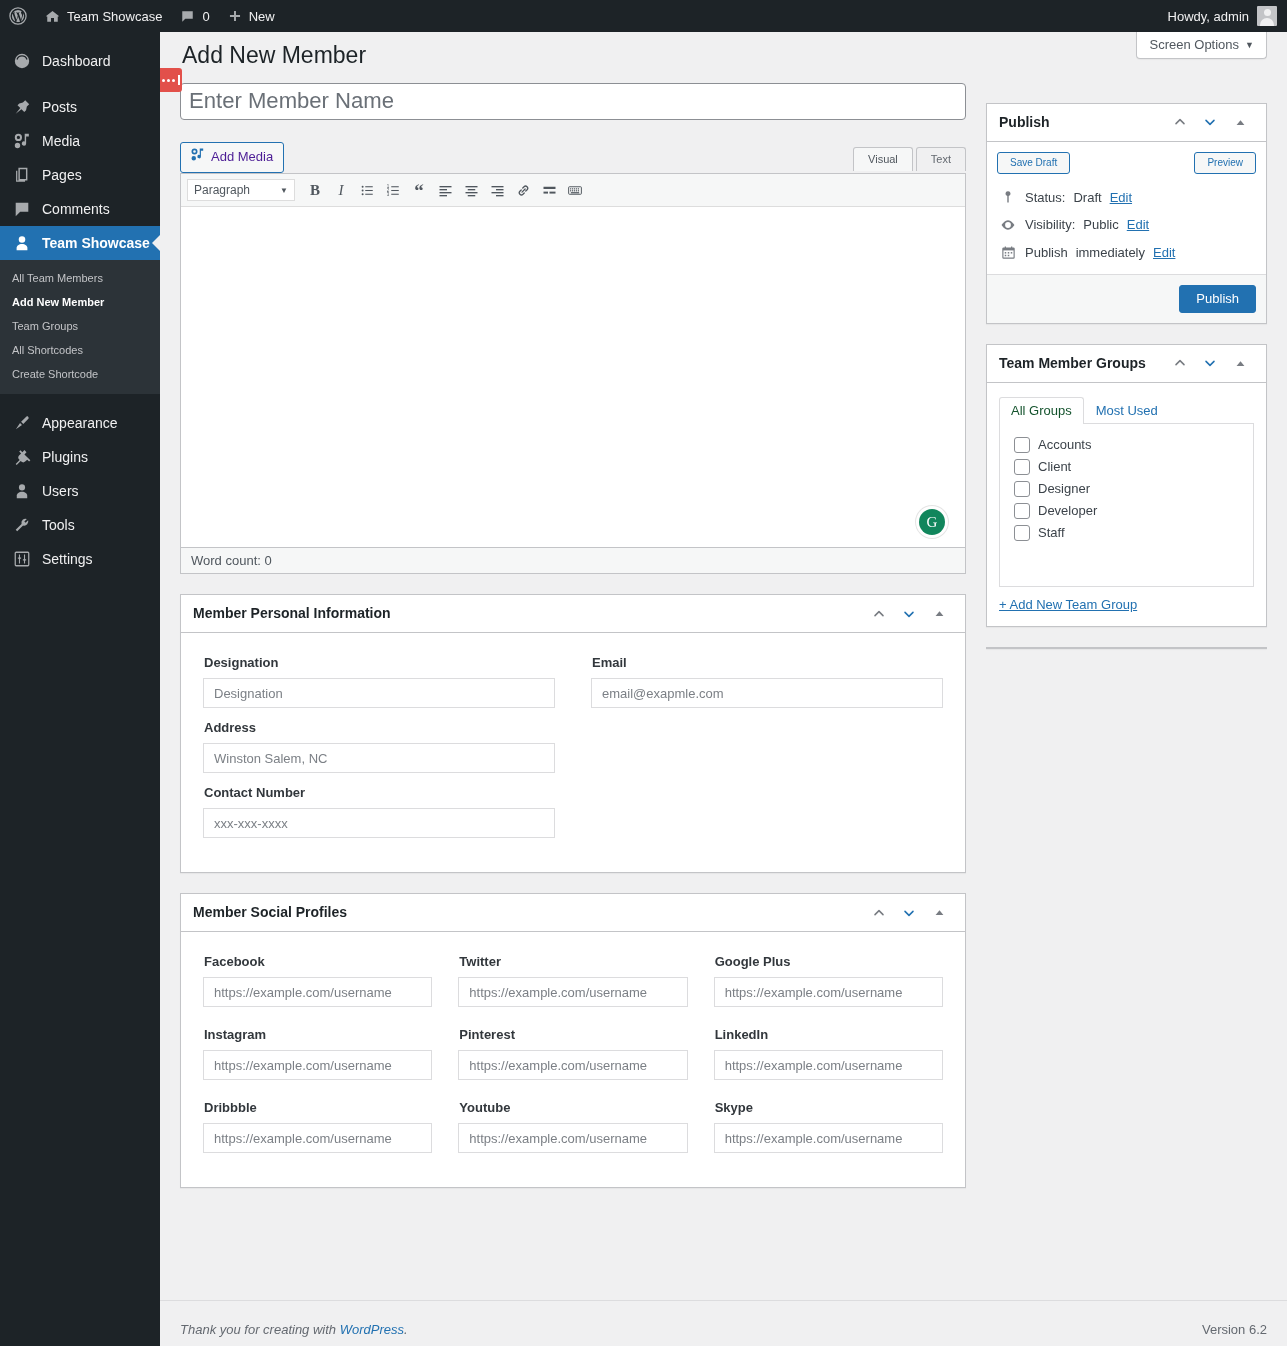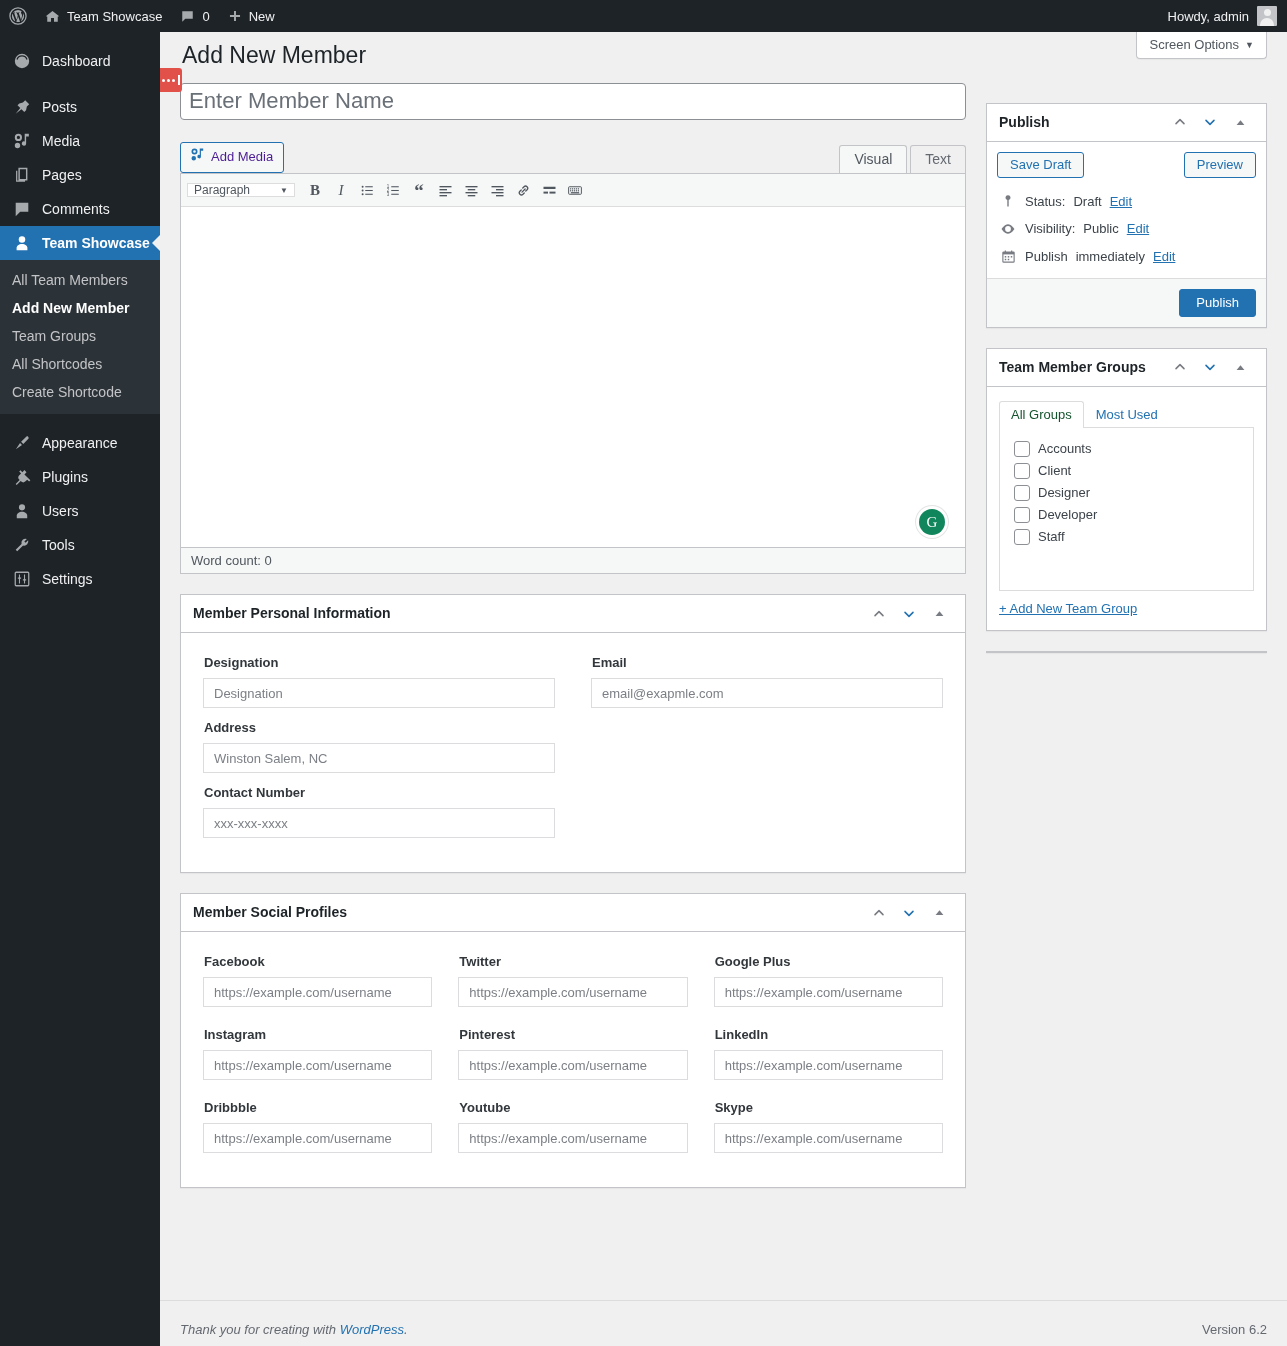--- a/index.html
+++ b/index.html
@@ -67,21 +67,21 @@
   .menu-top.current::after {
     content: ""; position: absolute; right: 0; top: 50%;
     margin-top: -8px; width: 0; height: 0;
     border-top: 8px solid transparent; border-bottom: 8px solid transparent;
     border-right: 8px solid #f0f0f1;
   }
   .menu-sep { height: 12px; }
   .submenu { background: #2c3338; padding: 6px 0 8px 0; }
   .submenu a {
     display: block; padding: 6px 0 6px 12px;
-    color: #c3c4c7; text-decoration: none; font-size: 14px;
+    color: #c3c4c7; text-decoration: none; font-size: 11px;
   }
   .submenu a.current { color: #fff; font-weight: 700; }
 
   
   .red-tab {
     position: absolute; left: 160px; top: 68px;
     width: 22px; height: 24px; background: #e2504a;
     border-radius: 0 3px 3px 0;
     display: flex; align-items: center; justify-content: center;
     gap: 2px; z-index: 45;
@@ -141,38 +141,38 @@
   .button-mediabar {
     display: inline-flex; align-items: center; gap: 6px;
     background: #f6f7f7; border: 1px solid #2271b1; color: #4c1d95;
     border-radius: 3px; padding: 4px 10px 5px 9px;
     font-size: 13px; line-height: 1.5; cursor: pointer;
   }
   .editor-tabs { margin-left: auto; display: flex; align-items: flex-end; }
   .editor-tabs button {
     font-family: "Liberation Sans", sans-serif;
     background: #f0f0f1; border: 1px solid #c3c4c7; border-bottom: none;
-    color: #646970; font-size: 14px;
+    color: #646970; font-size: 11px;
     padding: 5px 14px 6px; cursor: pointer;
     border-radius: 3px 3px 0 0; margin-left: 3px;
     position: relative; top: 1px;
   }
   .editor-tabs button.active { background: #f6f7f7; color: #50575e; }
 
   #wp-content-editor-container {
     border: 1px solid #c3c4c7; background: #fff;
   }
   .mce-toolbar {
     display: flex; align-items: center; gap: 2px;
     background: #f6f7f7; border-bottom: 1px solid #ddd;
     padding: 4px 6px; height: 33px;
   }
   .mce-select {
     background: #fff; border: 1px solid #ddd;
-    height: 14px; min-width: 108px;
+    height: 22px; min-width: 108px;
     display: flex; align-items: center; justify-content: space-between;
     padding: 0 6px; font-size: 12px; color: #50575e; cursor: pointer;
     margin-right: 6px;
   }
   .mce-select .caret { font-size: 8px; }
   .tbtn {
     width: 24px; height: 23px;
     display: inline-flex; align-items: center; justify-content: center;
     color: #50575e; cursor: pointer; border-radius: 2px;
     font-size: 14px;
@@ -247,21 +247,21 @@
   
   .side-box { margin-bottom: 20px; }
   .side-box .postbox-header { padding-left: 12px; }
   .submitbox-top {
     padding: 10px 10px 10px 10px;
     display: flex; align-items: center; justify-content: space-between;
   }
   .btn-secondary {
     background: #f6f7f7; border: 1px solid #2271b1;
     color: #2271b1; border-radius: 3px;
-    padding: 4px 12px 5px; font-size: 13px; cursor: pointer;
+    padding: 4px 12px 5px; font-size: 10px; cursor: pointer;
     font-family: "Liberation Sans", sans-serif;
   }
   .misc-pub {
     padding: 0 12px 8px 12px;
   }
   .misc-row {
     display: flex; align-items: center; gap: 8px;
     padding: 6px 0; font-size: 13px; color: #3c434a;
   }
   .misc-row .mico { width: 18px; color: #787c82; display: inline-flex; justify-content: center; }

